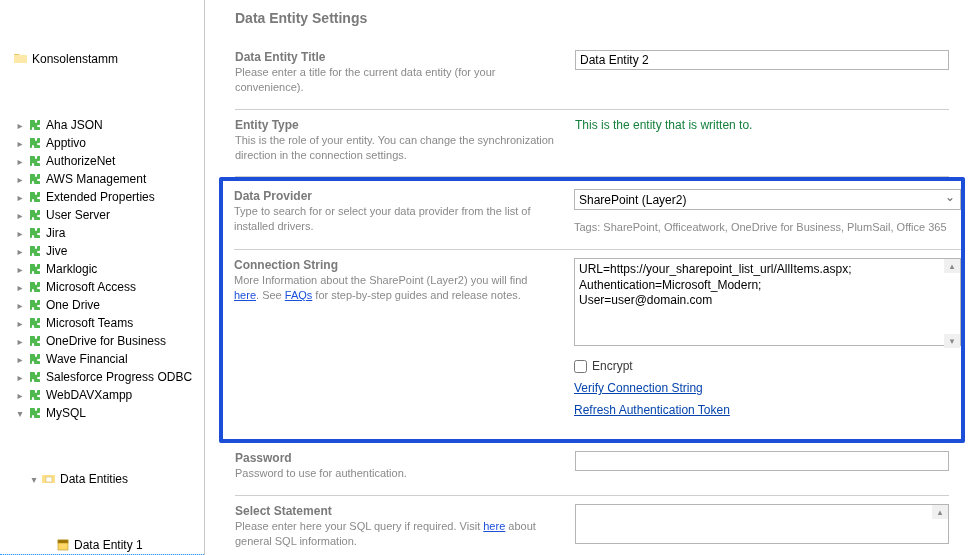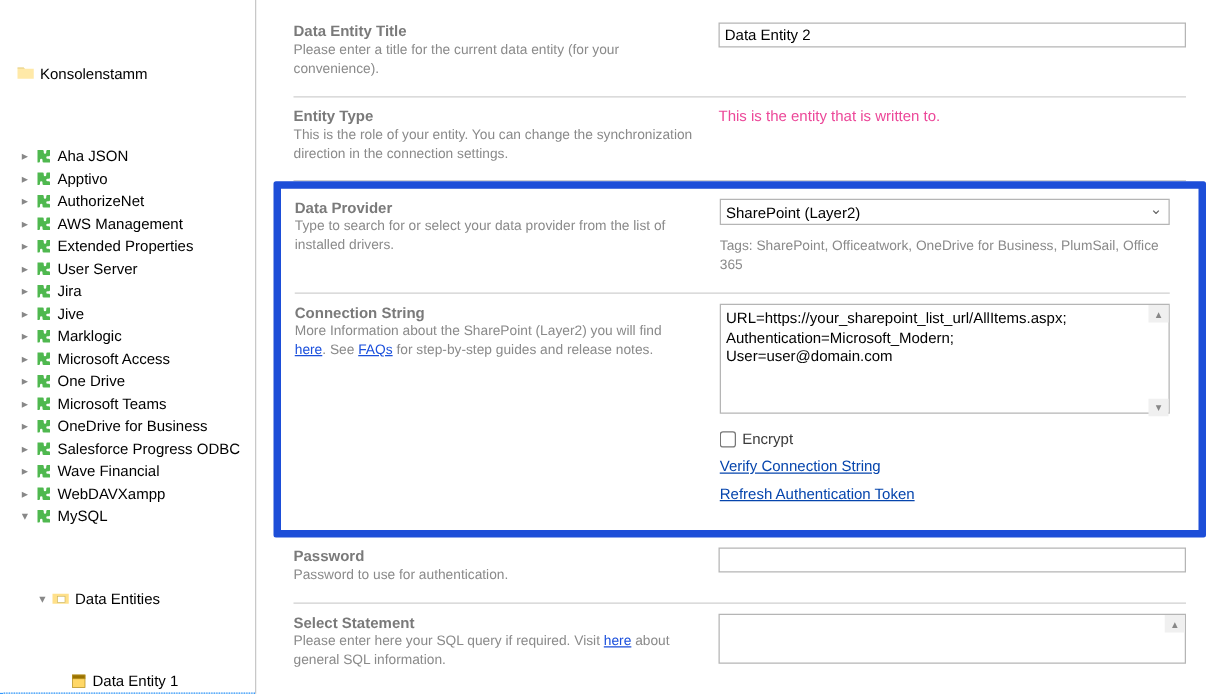--- a/index.html
+++ b/index.html
@@ -98,28 +98,28 @@
     }
     .right input[type=text] { height: 20px; }
     .right textarea { height: 88px; resize: none; padding: 3px 4px; line-height:1.3;}
     .right .subnote { font-size: 11px; color: #8a8a8a; margin-top: 10px; line-height:1.35;}
     .right label.cb { display: flex; align-items: center; gap: 5px; font-size:12px; margin-top:10px;}
     .right .linkrow { margin-top: 8px; }
     .right .linkrow a { color: #0645ad; text-decoration: underline; font-size:12px;}
 
     
     .hl-box {
-      border: 6px solid #1d4ed8;
+      border: 4px solid #1d4ed8;
       border-radius: 2px;
       margin: 0 -16px 0 -16px;
-      padding: 0 23px 8px 11px;
+      padding: 0 0 8px 11px;
     }
     .hl-box .section:last-child { border-bottom: none; }
 
-    .entity-type-note { font-size: 12px; color:#ec4899; }
+    .entity-type-note { font-size: 12px; color:#15803d; }
     .select-wrapper { position: relative; }
     .select-wrapper select { height: 21px; appearance: none; padding-right:18px; }
     .select-wrapper::after {
       content: "⌄"; position:absolute; right:6px; top:1px; pointer-events:none; color:#666; font-size:12px;
     }
     .ta-wrap { position: relative; }
     .ta-wrap .sb-up, .ta-wrap .sb-down {
       position:absolute; right:1px; width:16px; height:14px; background:#f0f0f0;
       display:flex;align-items:center;justify-content:center;font-size:9px;color:#888;
     }
@@ -303,33 +303,33 @@
               </li>
               <li>
                 <div class="tree-row">
                   <span class="indent" style="width:14px"></span>
                   <span class="twisty closed"></span>
                   <span class="node-icon ico-conn">
                     <svg width="16" height="16" viewBox="0 0 16 16">
                       <path class="puzzle" d="M3 3h4a1 1 0 0 1 1 1v1a1 1 0 1 0 2 0V4a1 1 0 0 1 1-1h2v4a1 1 0 0 1-1 1h-1a1 1 0 1 0 0 2h1a1 1 0 0 1 1 1v2H8a1 1 0 0 1-1-1v-1a1 1 0 1 0-2 0v1a1 1 0 0 1-1 1H3z"></path>
                     </svg>
                   </span>
+                  <span class="tree-label">Wave Financial</span>
+                </div>
+              </li>
+              <li>
+                <div class="tree-row">
+                  <span class="indent" style="width:14px"></span>
+                  <span class="twisty closed"></span>
+                  <span class="node-icon ico-conn">
+                    <svg width="16" height="16" viewBox="0 0 16 16">
+                      <path class="puzzle" d="M3 3h4a1 1 0 0 1 1 1v1a1 1 0 1 0 2 0V4a1 1 0 0 1 1-1h2v4a1 1 0 0 1-1 1h-1a1 1 0 1 0 0 2h1a1 1 0 0 1 1 1v2H8a1 1 0 0 1-1-1v-1a1 1 0 1 0-2 0v1a1 1 0 0 1-1 1H3z"></path>
+                    </svg>
+                  </span>
                   <span class="tree-label">Salesforce Progress ODBC</span>
-                </div>
-              </li>
-              <li>
-                <div class="tree-row">
-                  <span class="indent" style="width:14px"></span>
-                  <span class="twisty closed"></span>
-                  <span class="node-icon ico-conn">
-                    <svg width="16" height="16" viewBox="0 0 16 16">
-                      <path class="puzzle" d="M3 3h4a1 1 0 0 1 1 1v1a1 1 0 1 0 2 0V4a1 1 0 0 1 1-1h2v4a1 1 0 0 1-1 1h-1a1 1 0 1 0 0 2h1a1 1 0 0 1 1 1v2H8a1 1 0 0 1-1-1v-1a1 1 0 1 0-2 0v1a1 1 0 0 1-1 1H3z"></path>
-                    </svg>
-                  </span>
-                  <span class="tree-label">Wave Financial</span>
                 </div>
               </li>
               <li>
                 <div class="tree-row">
                   <span class="indent" style="width:14px"></span>
                   <span class="twisty closed"></span>
                   <span class="node-icon ico-conn">
                     <svg width="16" height="16" viewBox="0 0 16 16">
                       <path class="puzzle" d="M3 3h4a1 1 0 0 1 1 1v1a1 1 0 1 0 2 0V4a1 1 0 0 1 1-1h2v4a1 1 0 0 1-1 1h-1a1 1 0 1 0 0 2h1a1 1 0 0 1 1 1v2H8a1 1 0 0 1-1-1v-1a1 1 0 1 0-2 0v1a1 1 0 0 1-1 1H3z"></path>
                     </svg>
@@ -419,20 +419,21 @@
                 </ul>
               </li>
             </ul>
         </li>
       </ul>
     </li>
   </ul>
 </div>
 
 <div class="pane">
+  <h1>Data Entity Settings</h1>
 
   <div class="section">
     <div class="left">
       <div class="sec-title">Data Entity Title</div>
       <div class="sec-desc">Please enter a title for the current data entity (for your convenience).</div>
     </div>
     <div class="right">
       <input type="text" value="Data Entity 2" style="">
     </div>
   </div>

